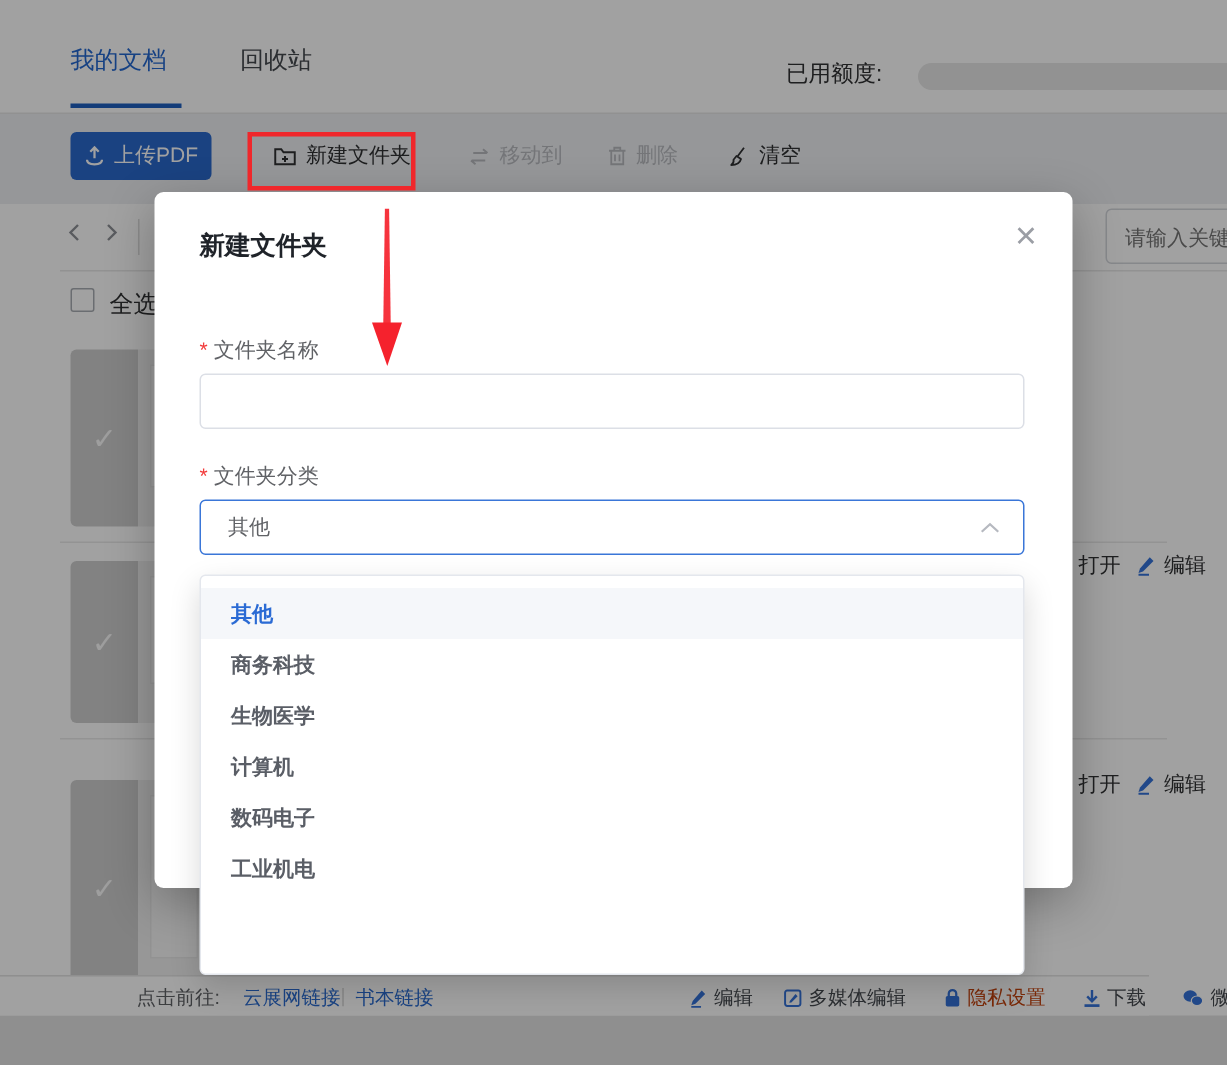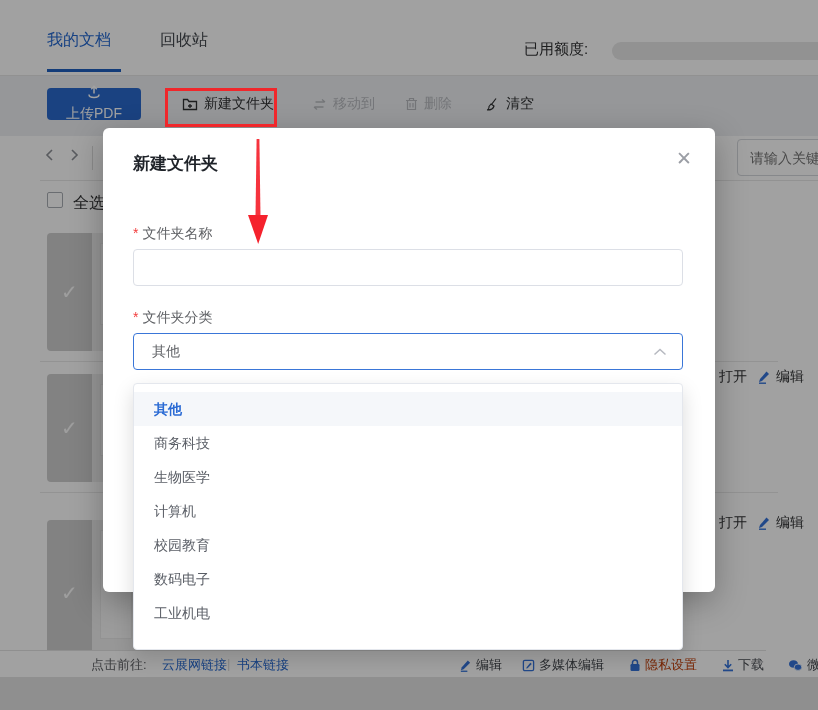--- a/index.html
+++ b/index.html
@@ -13,21 +13,21 @@
   .tab-underline { position:absolute; left:47px; top:69px; width:74px; height:3px; background:#1f5fc0; }
   .tab-idle { left:160px; color:#45494f; }
   .hdr-divider { position:absolute; left:0; top:75px; width:818px; height:1px; background:#e6e6e6; }
   .quota-label { position:absolute; left:524px; top:40px; font-size:15px; color:#303133; }
   .quota-pill { position:absolute; left:612px; top:42px; width:280px; height:18px; border-radius:9px; background:#e7e7e7; }
 
   
   .toolbar { position:absolute; left:0; top:76px; width:818px; height:60px; background:#eef0f3; }
   .btn-primary { position:absolute; left:47px; top:12px; width:94px; height:32px; background:#2a69cc;
     border:none; border-radius:4px; color:#fff; font-size:14px; display:flex; align-items:center;
-    justify-content:center; gap:6px; cursor:pointer; font-family:inherit;flex-direction:column; }
+    justify-content:center; gap:6px; cursor:pointer; font-family:inherit; }
   .tool-item { position:absolute; top:12px; height:32px; display:flex; align-items:center; gap:6px;
     font-size:14px; background:none; border:none; cursor:pointer; font-family:inherit; }
   .tool-dark { color:#303133; }
   .tool-disabled { color:#b8babf; }
   .t-newfolder { left:182px; }
   .t-move { left:312px; }
   .t-delete { left:405px; }
   .t-clear { left:485px; }
 
   
@@ -78,21 +78,21 @@
     border-radius:4px; background:#fff; display:flex; align-items:center; font-size:14px; color:#606266;
     padding:0 15px 0 18px; cursor:pointer; }
   .cat-chevron { margin-left:auto; color:#b6b9c0; }
 
   
   .dropdown { position:absolute; left:133px; top:383px; width:550px; height:267px; background:#fff;
     border:1px solid #e4e7ed; border-radius:4px; box-shadow:0 8px 20px rgba(0,0,0,0.15); z-index:30; overflow:hidden; }
   .dd-caret { position:absolute; left:30px; top:-7px; width:12px; height:12px; background:#fff;
     border-left:1px solid #e4e7ed; border-top:1px solid #e4e7ed; transform:rotate(45deg); }
   .dd-list { list-style:none; padding-top:8px; }
-  .dd-item { height:34px; line-height:34px; padding-left:20px; font-size:14px; color:#5a5e66; cursor:pointer; }
+  .dd-item { height:34px; line-height:34px; padding-left:20px; font-size:14px; color:#5a5e66; cursor:pointer;font-weight:bold; }
   .dd-item.selected { color:#2b6bd4; font-weight:bold; background:#f5f7fa; }
 
   
   .anno-box { position:absolute; left:165px; top:88px; width:112px; height:39px; border:3px solid #f0272b; z-index:40; }
   .anno-arrow { position:absolute; left:243px; top:139px; z-index:40; }
 
   .icon { display:inline-flex; flex:none; }
 </style>
 </head>
 <body>
@@ -313,21 +313,20 @@
     </div>
   </div>
 
   <div class="dropdown">
     <div class="dd-caret"></div>
     <ul class="dd-list">
       <li class="dd-item selected">其他</li>
       <li class="dd-item">商务科技</li>
       <li class="dd-item">生物医学</li>
       <li class="dd-item">计算机</li>
-      <li class="dd-item">校园教育</li>
       <li class="dd-item">数码电子</li>
       <li class="dd-item">工业机电</li>
     </ul>
   </div>
 
   <div class="anno-box"></div>
   <div class="anno-arrow">
     <svg width="32" height="106" viewBox="0 0 32 106">
       <polygon points="13.6,0 16.4,0 17.5,78 12.5,78" fill="#f5222d" opacity="0.92"></polygon>
       <polygon points="5,76 25,76 15.2,105" fill="#f5222d"></polygon>

